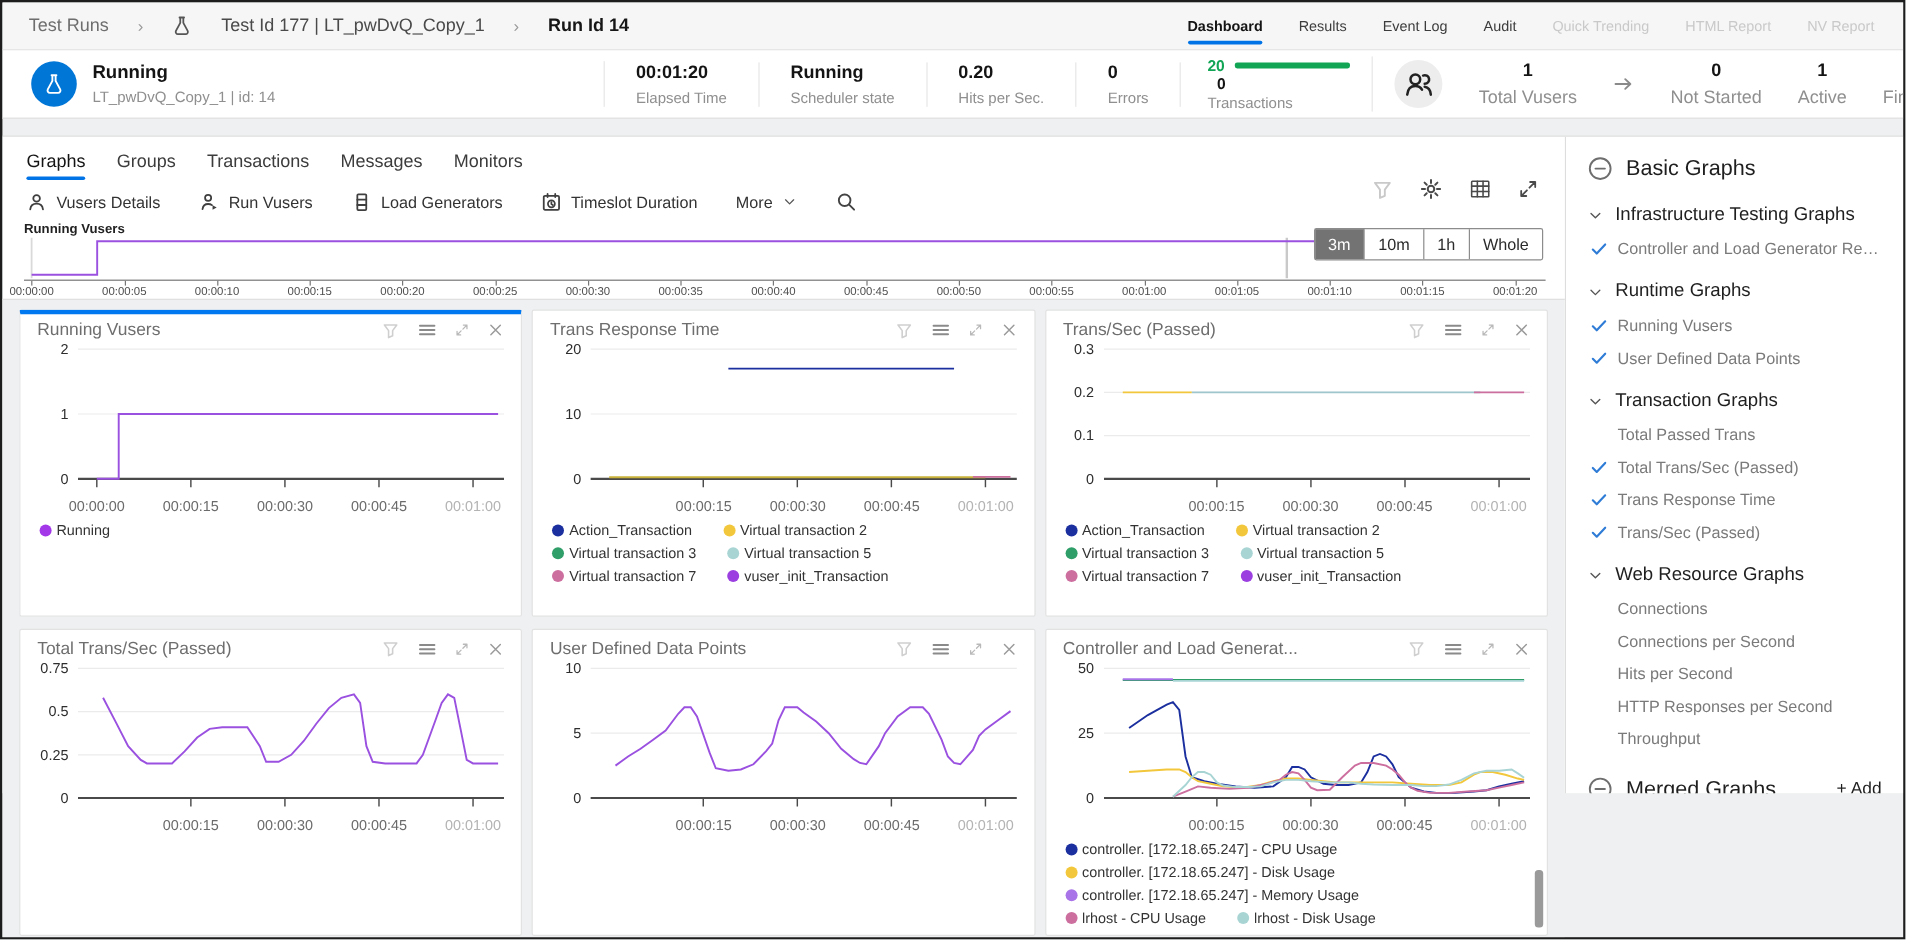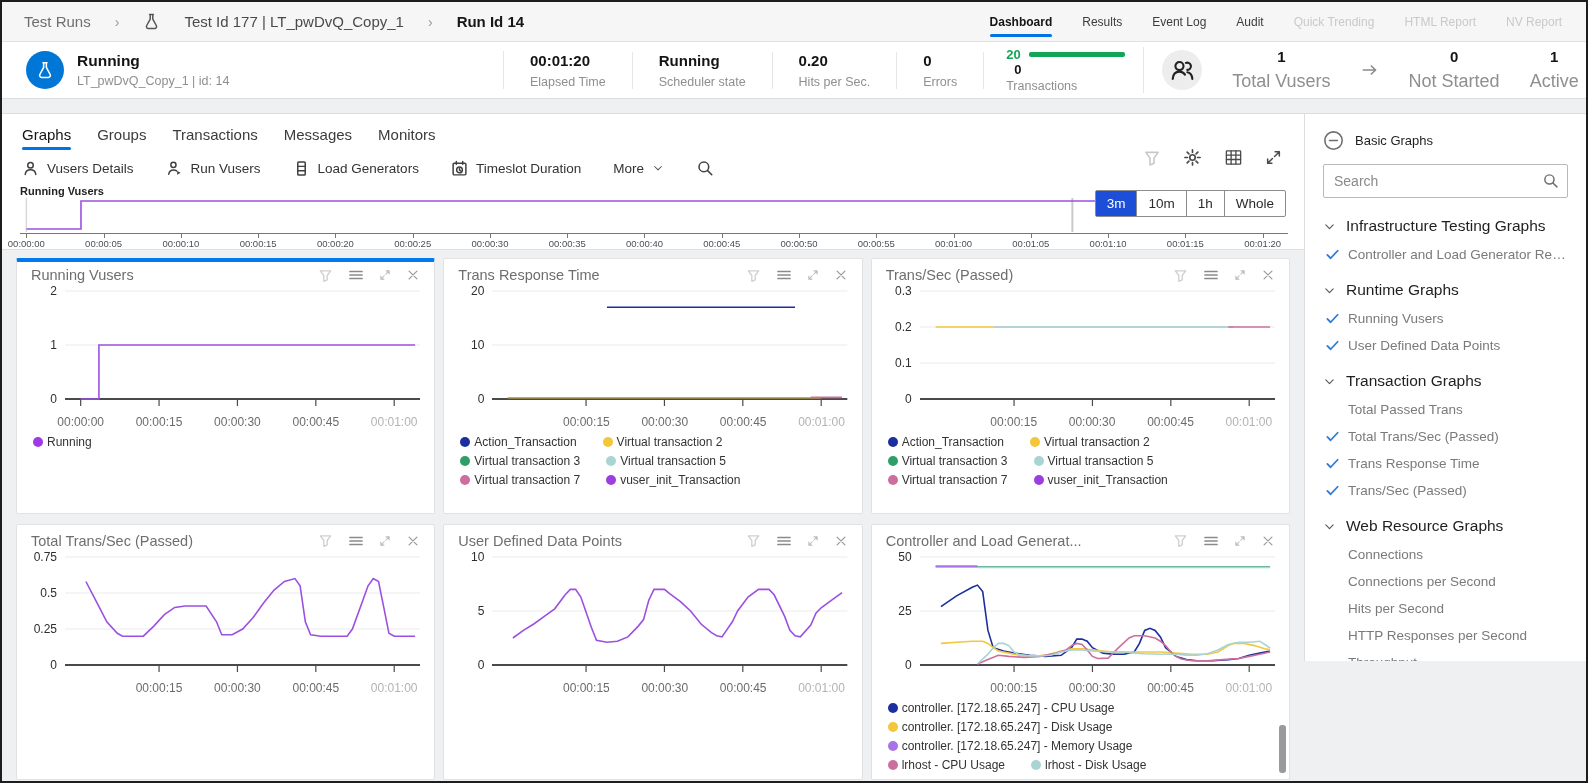--- a/index.html
+++ b/index.html
@@ -36,21 +36,21 @@
   .trow{display:flex;align-items:center;gap:8px;line-height:15px}
   .tpass{font-size:13px;font-weight:bold;color:#12a556}
   .tbar{width:96px;height:5px;background:#12a556;border-radius:2px}
   .tfail{font-size:13px;font-weight:bold;color:#141414;margin-left:8px}
   .tlabel{font-size:12.5px;color:#8f8f8f;margin-top:2px}
   .vusersgrp{display:flex;align-items:center;gap:30px;padding:0 10px 0 18px}
   .peoplecircle{width:40px;height:40px;border-radius:50%;background:#ededed;color:#222;display:flex;align-items:center;justify-content:center}
   .peoplecircle .icn{width:24px;height:24px}
   .vcell{text-align:center;white-space:nowrap}
   .vcell .v{font-size:15px;font-weight:bold;color:#141414}
-  .vcell .l{font-size:18px;color:#8f8f8f;margin-top:6px}
+  .vcell .l{font-size:15px;color:#8f8f8f;margin-top:6px}
   .arrow-ic{width:18px;height:18px;color:#8a8a8a}
   .kebab{width:18px;height:20px;color:#3a3a3a;margin:0 16px 0 12px;cursor:pointer}
 
   
   .mainrow{display:flex;margin-top:14px;height:548px;border-top:1px solid #ddd}
   .leftcol{flex:1;background:#fff;position:relative;min-width:0}
   .viewtabs{display:flex;gap:26px;padding:12px 0 0 20px}
   .vtab{font-size:15px;color:#3c3c3c;padding-bottom:7px;position:relative;cursor:pointer}
   .vtab.active{color:#141414}
   .vtab.active:after{content:"";position:absolute;left:0;right:0;bottom:0;height:3px;background:#0073e7;border-radius:2px}
@@ -69,21 +69,21 @@
   .tl-label{font-size:11px;font-weight:bold;color:#222;margin:2px 0 1px 18px}
   .tl-wrap{margin:0 16px 0 18px;position:relative}
   .tl-chart{height:34px;position:relative}
   .tl-chart svg{position:absolute;inset:0;width:100%;height:100%}
   .tl-axis{border-top:1.5px solid #777;position:relative;height:16px;margin-top:1px}
   .tl-tick{position:absolute;top:0;width:1px;height:4px;background:#777}
   .tl-xl{position:absolute;top:4px;transform:translateX(-50%);font-size:9.5px;color:#4f4f4f;white-space:nowrap}
   .ranges{position:absolute;top:76px;right:18px;display:flex;border:1px solid #8c8c8c;border-radius:2px;background:#fff;z-index:5}
   .rng{padding:5px 11px;font-size:13.5px;color:#2b2b2b;border-right:1px solid #8c8c8c;cursor:pointer;min-width:38px;text-align:center}
   .rng:last-child{border-right:none}
-  .rng.active{background:#1d4ed8;color:#fff}
+  .rng.active{background:#737373;color:#fff}
 
   
   .cards{background:#eef0f1;padding:8px 14px 0;display:grid;grid-template-columns:repeat(3,1fr);gap:8px;border-top:1px solid #e0e0e0;height:532px}
   .card{background:#fff;border:1px solid #e2e2e2;border-radius:2px;padding:8px 14px 0;height:256px;position:relative;overflow:hidden}
   .card.selected{border-top:4px solid #0078ef;padding-top:5px}
   .chead{display:flex;align-items:center;justify-content:space-between;margin-bottom:2px}
   .ctitle{font-size:14.5px;color:#6e6e6e;white-space:nowrap;overflow:hidden;text-overflow:ellipsis}
   .cicons{display:flex;align-items:center;gap:15px}
   .ci-funnel{width:15px;height:15px;color:#cfcfcf;cursor:pointer}
   .ci-menu{width:16px;height:16px;color:#8a8a8a;cursor:pointer}
@@ -100,21 +100,21 @@
   .legend{display:flex;flex-wrap:wrap;column-gap:26px;row-gap:5px;margin:3px 0 0 2px}
   .chip{display:flex;align-items:center;gap:4px}
   .dot{width:10px;height:10px;border-radius:50%;flex:none}
   .chip span{font-size:12px;color:#333;white-space:nowrap}
   .lscroll{position:absolute;right:3px;bottom:6px;width:7px;height:48px;background:#9a9a9a;border-radius:3px;cursor:pointer}
 
   
   .sidebar{width:282px;background:#fff;border-left:1px solid #ddd;padding:16px 18px;overflow:hidden}
   .sb-head{display:flex;align-items:center;gap:11px}
   .minusc{width:21px;height:21px;color:#6e6e6e;cursor:pointer;flex:none}
-  .sb-title{font-size:13px;color:#1f1f1f}
+  .sb-title{font-size:18px;color:#1f1f1f}
   .sb-search{margin-top:13px;position:relative}
   .sb-search input{width:100%;height:34px;border:1px solid #b9b9b9;border-radius:2px;padding:0 34px 0 10px;font-size:14px;color:#333;font-family:"Liberation Sans",sans-serif;outline:none}
   .sb-search input::placeholder{color:#8a8a8a}
   .sb-mag{position:absolute;right:9px;top:8px;width:17px;height:17px;color:#6e6e6e;cursor:pointer}
   .sb-group{margin-top:19px}
   .sb-ghead{display:flex;align-items:center;gap:10px;cursor:pointer}
   .sb-chev{width:13px;height:13px;color:#555;flex:none}
   .sb-glabel{font-size:15.5px;color:#1f1f1f}
   .sb-items{margin-top:12px}
   .sb-item{display:flex;align-items:center;gap:8px;margin:0 0 12px 2px;cursor:pointer}
@@ -802,29 +802,20 @@
     <div class="sidebar">
       <div class="sb-head">
         <span class="icn minusc" id="minus1">
             <svg viewBox="0 0 16 16" fill="none" stroke="currentColor" stroke-width="1.2" stroke-linecap="round" stroke-linejoin="round">
               <circle cx="8" cy="8" r="6.6"></circle>
               <path d="M5 8h6"></path>
             </svg>
           </span>
         <span class="sb-title">Basic Graphs</span>
       </div>
-      <div class="sb-search">
-        <input type="text" placeholder="Search" style="">
-        <span class="icn sb-mag" id="sb-mag">
-            <svg viewBox="0 0 16 16" fill="none" stroke="currentColor" stroke-width="1.4" stroke-linecap="round" stroke-linejoin="round">
-              <circle cx="7" cy="7" r="4.3"></circle>
-              <path d="M10.3 10.3 14 14"></path>
-            </svg>
-          </span>
-      </div>
       <div id="sbgroups">
           <div class="sb-group">
             <div class="sb-ghead">
               <span class="icn sb-chev">
                 <svg viewBox="0 0 16 16" fill="none" stroke="currentColor" stroke-width="1.4" stroke-linecap="round" stroke-linejoin="round">
                   <path d="M3.5 6l4.5 4.5L12.5 6"></path>
                 </svg>
               </span>
               <span class="sb-glabel">Infrastructure Testing Graphs</span>
             </div>

